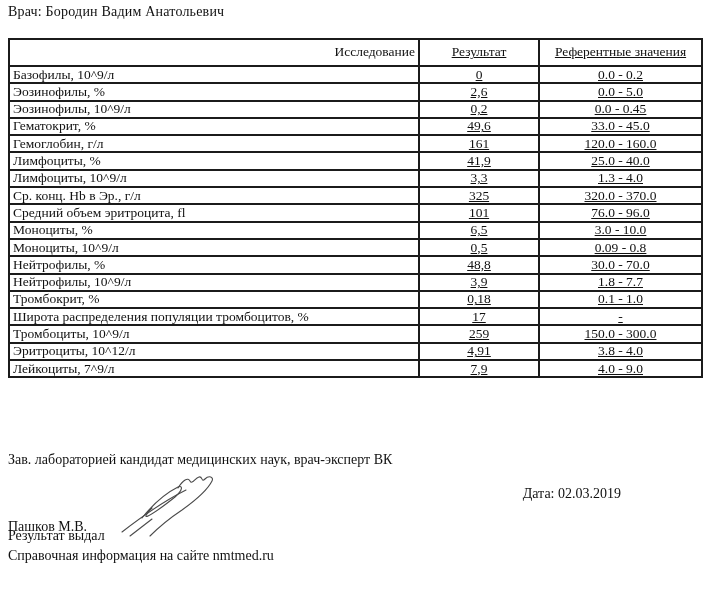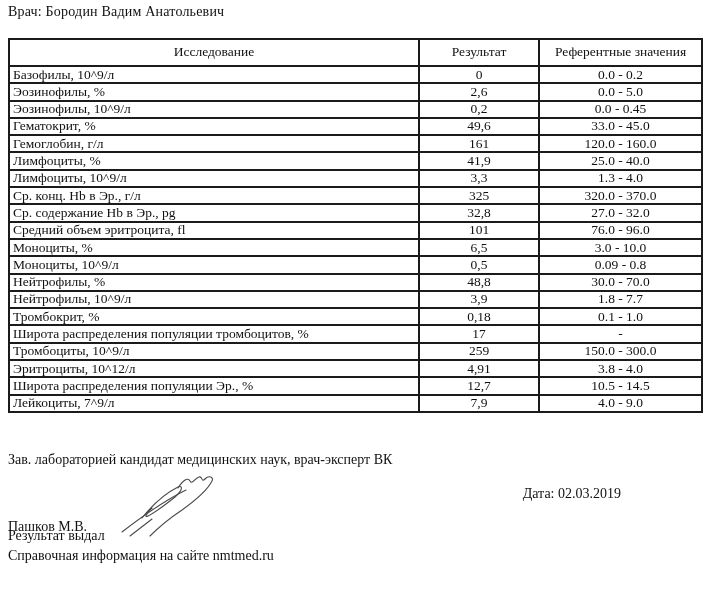--- a/index.html
+++ b/index.html
@@ -26,24 +26,24 @@
     border:2px solid #1b1b1b;
     font-size:13.5px;
     line-height:1.05;
     padding:0 3px;
     overflow:hidden;
     white-space:nowrap;
   }
   table.results th{
     height:25px;
     font-weight:normal;
-    text-align:center;
+    text-align:right;
     vertical-align:middle;
   }
-  table.results th.c, table.results td.c{text-align:center;padding:0 6px;}
+  table.results th.c, table.results td.c{text-align:center;padding:0 6px;text-decoration:underline;}
   table.results td{height:15.3px;vertical-align:middle;}
   col.col-name{width:410px;}
   col.col-result{width:120px;}
   col.col-ref{width:163px;}
   .lab-head-line{position:absolute;left:8px;top:452px;font-size:14px;}
   .signer-name{position:absolute;left:8px;top:486px;font-size:14px;margin-top:33px;}
   .date-line{position:absolute;right:7px;top:486px;font-size:14px;}
   .signature{position:absolute;left:112px;top:470px;}
   .issued-line{position:absolute;left:8px;top:528px;font-size:14px;}
   .info-line{position:absolute;left:8px;top:548px;font-size:14px;}
@@ -104,25 +104,20 @@
           <td>Лимфоциты, 10^9/л</td>
           <td class="c">3,3</td>
           <td class="c">1.3 - 4.0</td>
         </tr>
         <tr>
           <td>Ср. конц. Hb в Эр., г/л</td>
           <td class="c">325</td>
           <td class="c">320.0 - 370.0</td>
         </tr>
         <tr>
-          <td>Ср. содержание Hb в Эр., pg</td>
-          <td class="c">32,8</td>
-          <td class="c">27.0 - 32.0</td>
-        </tr>
-        <tr>
           <td>Средний объем эритроцита, fl</td>
           <td class="c">101</td>
           <td class="c">76.0 - 96.0</td>
         </tr>
         <tr>
           <td>Моноциты, %</td>
           <td class="c">6,5</td>
           <td class="c">3.0 - 10.0</td>
         </tr>
         <tr>
@@ -154,25 +149,20 @@
           <td>Тромбоциты, 10^9/л</td>
           <td class="c">259</td>
           <td class="c">150.0 - 300.0</td>
         </tr>
         <tr>
           <td>Эритроциты, 10^12/л</td>
           <td class="c">4,91</td>
           <td class="c">3.8 - 4.0</td>
         </tr>
         <tr>
-          <td>Широта распределения популяции Эр., %</td>
-          <td class="c">12,7</td>
-          <td class="c">10.5 - 14.5</td>
-        </tr>
-        <tr>
           <td>Лейкоциты, 7^9/л</td>
           <td class="c">7,9</td>
           <td class="c">4.0 - 9.0</td>
         </tr>
       </tbody>
   </table>
 
   <div class="lab-head-line">Зав. лабораторией кандидат медицинских наук, врач-эксперт ВК</div>
 
   <div class="signer-name">Пашков М.В.</div>

